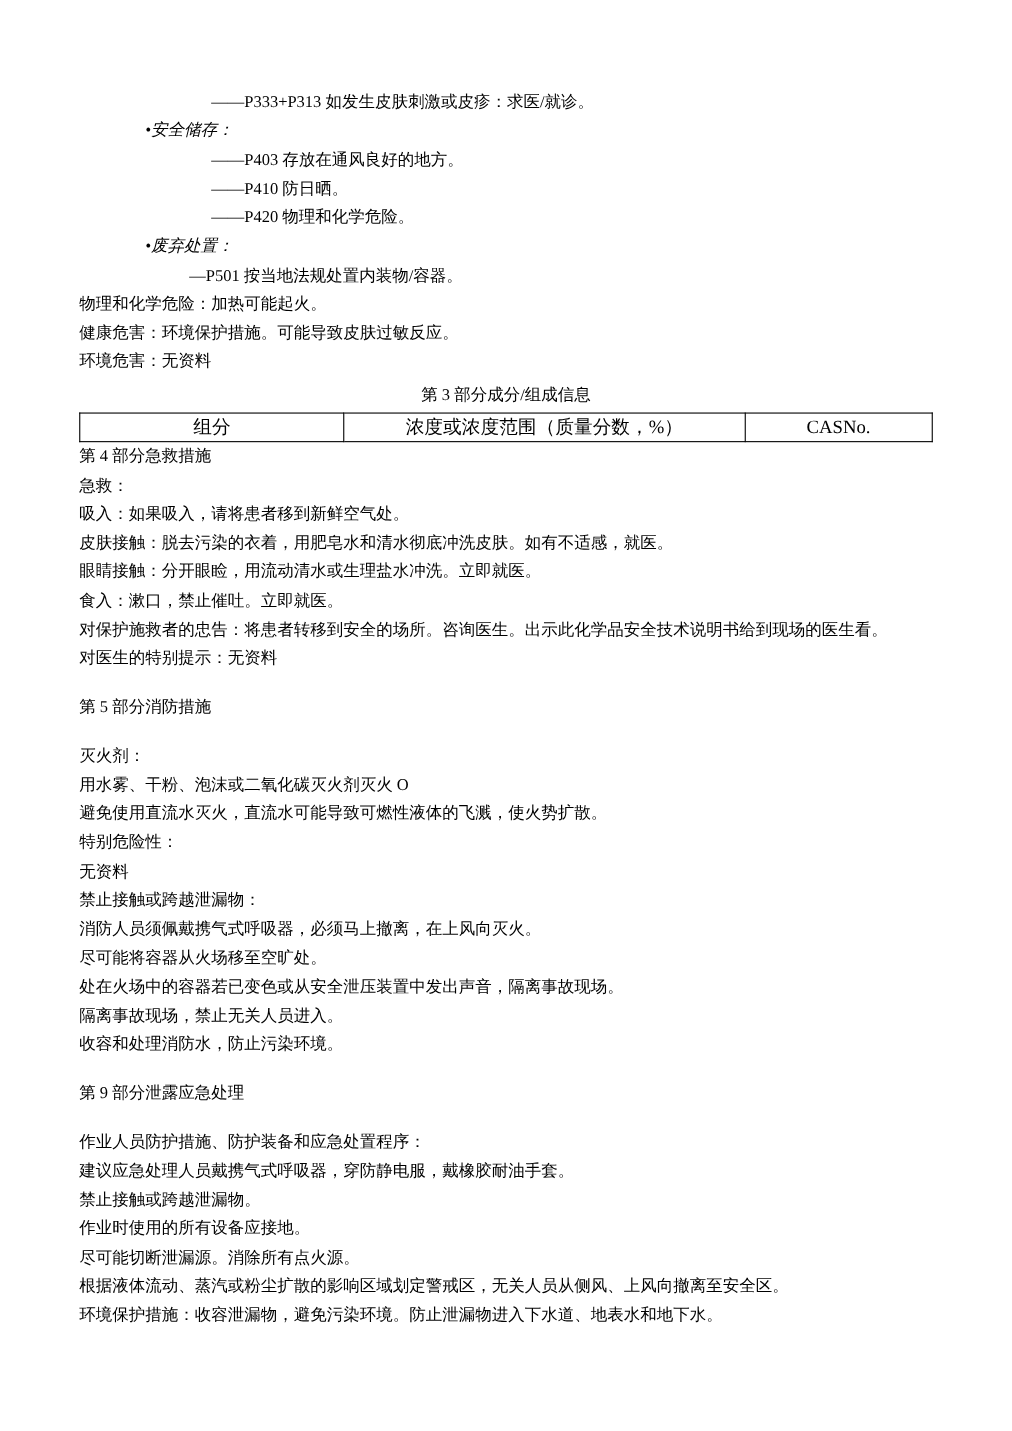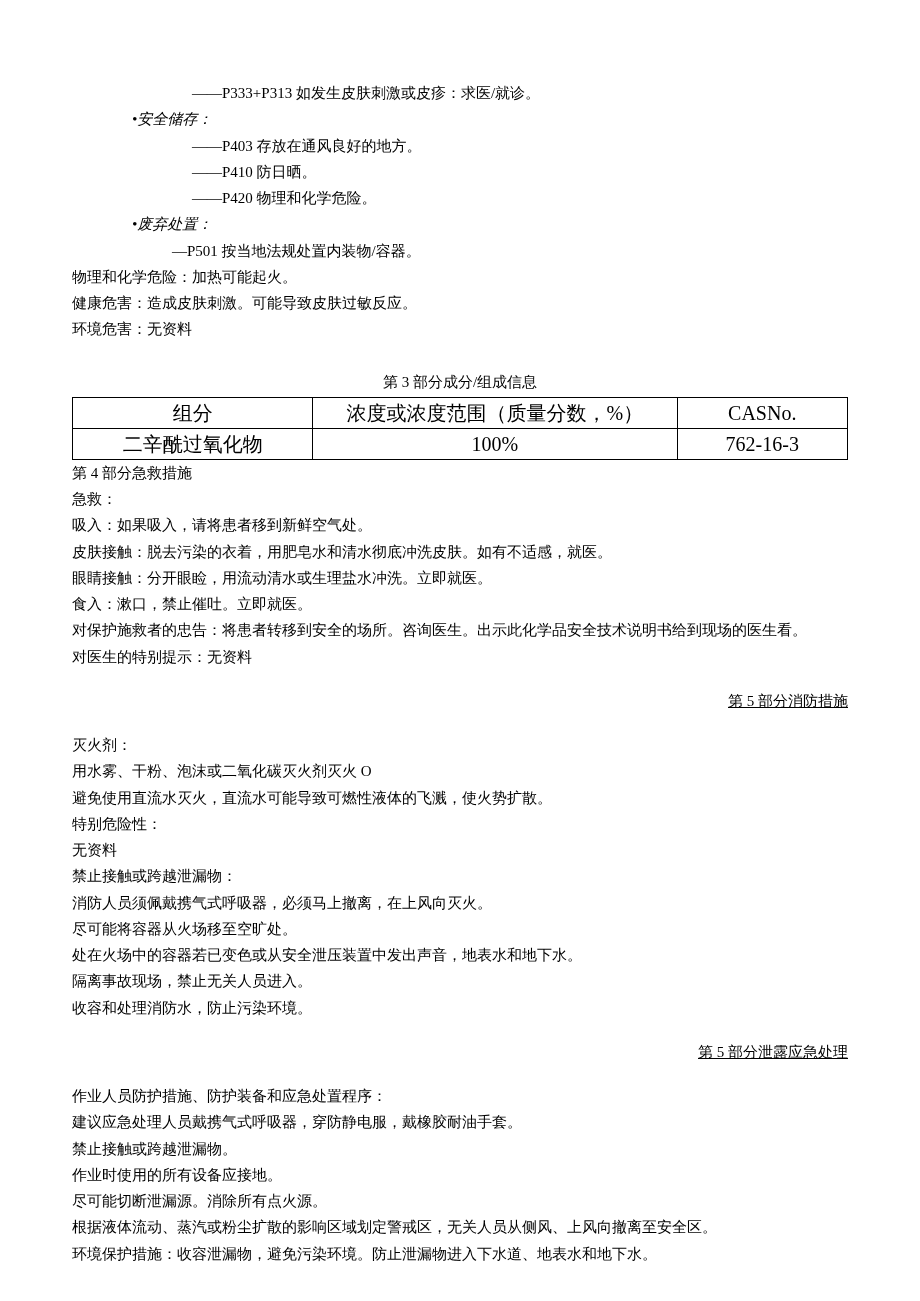--- a/index.html
+++ b/index.html
@@ -15,70 +15,64 @@
   }
   .indent-1 { padding-left: 60px; font-style: italic; }
   .indent-2 { padding-left: 120px; }
   .indent-3 { padding-left: 100px; }
   .section-title {
     text-align: center;
     font-weight: normal;
     margin-top: 4px;
   }
   .section-title-spaced {
-    text-align: right;
+    text-align: left;
     margin-top: 18px;
     margin-bottom: 18px;
-    text-decoration: underline;
   }
   table {
     border-collapse: collapse;
     width: 100%;
     margin-top: 2px;
   }
   th, td {
     border: 1px solid #000;
     padding: 0 4px;
     text-align: center;
     font-weight: normal;
-    font-size: 20px;
+    font-size: 17px;
     line-height: 1.5;
   }
   .col1 { width: 31%; }
   .col2 { width: 47%; }
   .col3 { width: 22%; margin-left: 48px; }
   p { margin: 0; }
 </style>
 </head>
 <body>
 
 <p class="indent-2">——P333+P313 如发生皮肤刺激或皮疹：求医/就诊。</p>
 <p class="indent-1">•安全储存：</p>
 <p class="indent-2">——P403 存放在通风良好的地方。</p>
 <p class="indent-2">——P410 防日晒。</p>
 <p class="indent-2">——P420 物理和化学危险。</p>
 <p class="indent-1">•废弃处置：</p>
 <p class="indent-3">—P501 按当地法规处置内装物/容器。</p>
 
 <p>物理和化学危险：加热可能起火。</p>
-<p>健康危害：造成皮肤刺激。可能导致皮肤过敏反应。</p>
+<p>健康危害：环境保护措施。可能导致皮肤过敏反应。</p>
 <p>环境危害：无资料</p>
 
-<p class="section-title" style="margin-top:26px;">第 3 部分成分/组成信息</p>
+<p class="section-title" style="margin-top:4px;">第 3 部分成分/组成信息</p>
 <table>
   <tbody>
       <tr>
     <th class="col1">组分</th>
     <th class="col2">浓度或浓度范围（质量分数，%）</th>
     <th class="col3">CASNo.</th>
-  </tr>
-  <tr>
-    <td>二辛酰过氧化物</td>
-    <td>100%</td>
-    <td>762-16-3</td>
   </tr>
 </tbody>
   </table>
 
 <p>第 4 部分急救措施</p>
 <p>急救：</p>
 <p>吸入：如果吸入，请将患者移到新鲜空气处。</p>
 <p>皮肤接触：脱去污染的衣着，用肥皂水和清水彻底冲洗皮肤。如有不适感，就医。</p>
 <p>眼睛接触：分开眼睑，用流动清水或生理盐水冲洗。立即就医。</p>
 <p>食入：漱口，禁止催吐。立即就医。</p>
@@ -88,25 +82,25 @@
 <p class="section-title-spaced">第 5 部分消防措施</p>
 
 <p>灭火剂：</p>
 <p>用水雾、干粉、泡沫或二氧化碳灭火剂灭火 O</p>
 <p>避免使用直流水灭火，直流水可能导致可燃性液体的飞溅，使火势扩散。</p>
 <p>特别危险性：</p>
 <p>无资料</p>
 <p>禁止接触或跨越泄漏物：</p>
 <p>消防人员须佩戴携气式呼吸器，必须马上撤离，在上风向灭火。</p>
 <p>尽可能将容器从火场移至空旷处。</p>
-<p>处在火场中的容器若已变色或从安全泄压装置中发出声音，地表水和地下水。</p>
+<p>处在火场中的容器若已变色或从安全泄压装置中发出声音，隔离事故现场。</p>
 <p>隔离事故现场，禁止无关人员进入。</p>
 <p>收容和处理消防水，防止污染环境。</p>
 
-<p class="section-title-spaced">第 5 部分泄露应急处理</p>
+<p class="section-title-spaced">第 9 部分泄露应急处理</p>
 
 <p>作业人员防护措施、防护装备和应急处置程序：</p>
 <p>建议应急处理人员戴携气式呼吸器，穿防静电服，戴橡胶耐油手套。</p>
 <p>禁止接触或跨越泄漏物。</p>
 <p>作业时使用的所有设备应接地。</p>
 <p>尽可能切断泄漏源。消除所有点火源。</p>
 <p>根据液体流动、蒸汽或粉尘扩散的影响区域划定警戒区，无关人员从侧风、上风向撤离至安全区。</p>
 <p>环境保护措施：收容泄漏物，避免污染环境。防止泄漏物进入下水道、地表水和地下水。</p>
 
 </body></html>

